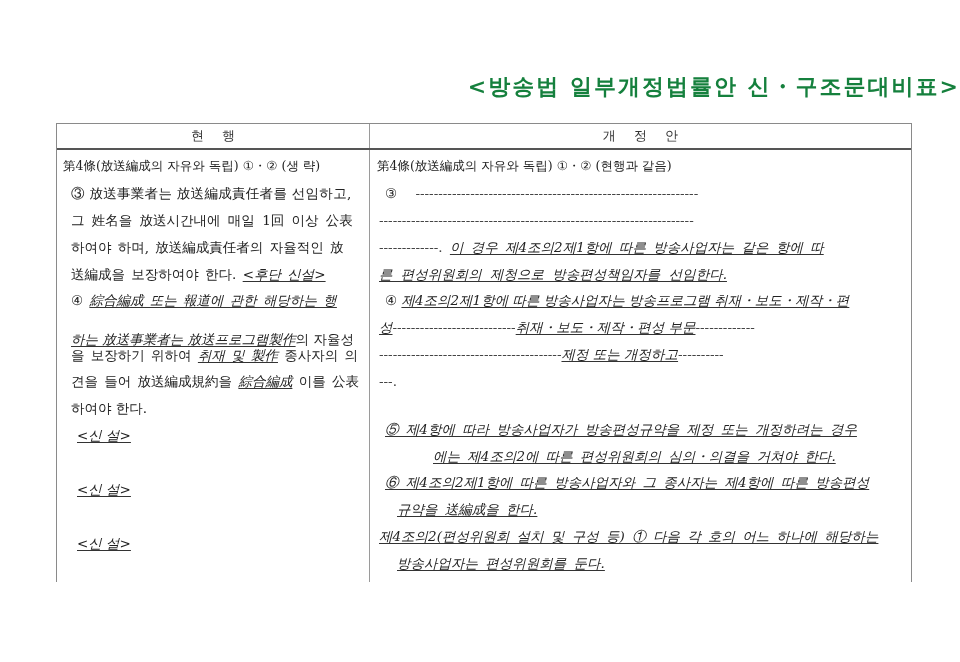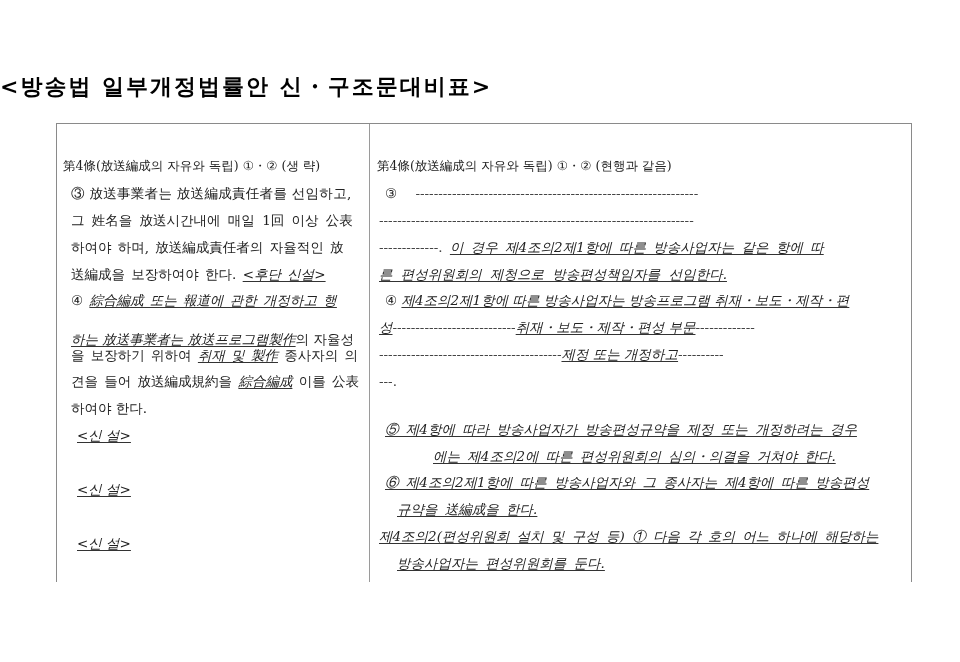--- a/index.html
+++ b/index.html
@@ -13,26 +13,26 @@
     position: relative;
     overflow: hidden;
     font-family: "DejaVu Serif", "Liberation Serif", serif;
     color: #1e1e1e;
   }
   .doc-title {
     position: absolute;
     top: 72px;
     left: 0;
     width: 960px;
-    text-align: left;
+    text-align: right;
     font-family: "DejaVu Sans", "Liberation Sans", sans-serif;
     font-size: 22px;
     font-weight: bold;
     letter-spacing: 2px;
-    color: #000000;
+    color: #15803d;
   }
   .table {
     position: absolute;
     left: 56px;
     top: 123px;
     width: 854px;
     height: 458px;
     border-left: 1px solid #8a8a8a;
     border-right: 1px solid #8a8a8a;
     border-top: 1px solid #8a8a8a;
@@ -87,33 +87,37 @@
   }
 </style>
 </head>
 <body>
 
 <div class="doc-title">&lt;방송법 일부개정법률안 신・구조문대비표&gt;</div>
 
 <div class="table">
   <div class="col-divider"></div>
 
+  <div class="header-row">
+    <div class="header-cell header-left">현      행</div>
+    <div class="header-cell header-right">개    정    안</div>
+  </div>
 
   <div>
     <div class="line" style="left:6px; top:33px; font-size:12.5px;">第4條(放送編成의 자유와 독립) ①・② (생  략)</div>
     <div class="line" style="left:14px; top:60px; font-size:13.5px; letter-spacing:0.3px;">③ 放送事業者는 放送編成責任者를 선임하고,</div>
     <div class="line" style="left:14px; top:87px; font-size:13.5px; word-spacing:3px;">그 姓名을 放送시간내에 매일 1回 이상 公表</div>
     <div class="line" style="left:14px; top:114px; font-size:13.5px; word-spacing:2px;">하여야 하며, 放送編成責任者의 자율적인 放</div>
     <div class="line" style="left:14px; top:141px; font-size:13.5px; word-spacing:2px;">
       <span>送編成을 보장하여야 한다.</span>
       <span class="u">&lt;후단 신설&gt;</span>
     </div>
     <div class="line" style="left:14px; top:167px; font-size:13.5px; word-spacing:2px;">
       <span>④</span>
-      <span class="u">綜合編成 또는 報道에 관한 개정하고 행</span>
+      <span class="u">綜合編成 또는 報道에 관한 해당하는 행</span>
     </div>
     <div class="line" style="left:14px; top:206px; font-size:13.5px;">
       <span class="u">하는 放送事業者는 放送프로그램製作</span><span>의 자율성</span>
     </div>
     <div class="line" style="left:14px; top:222px; font-size:13.5px; word-spacing:2px;">
       <span>을 보장하기 위하여</span>
       <span class="u">취재 및 製作</span>
       <span>종사자의 의</span>
     </div>
     <div class="line" style="left:14px; top:248px; font-size:13.5px; word-spacing:2px;">

